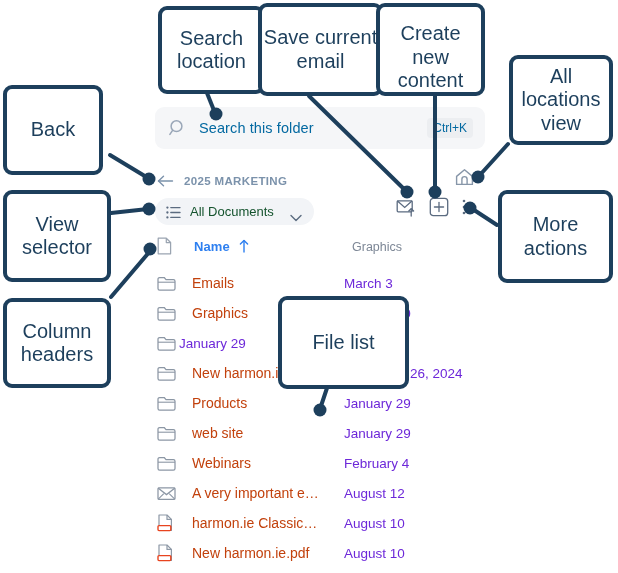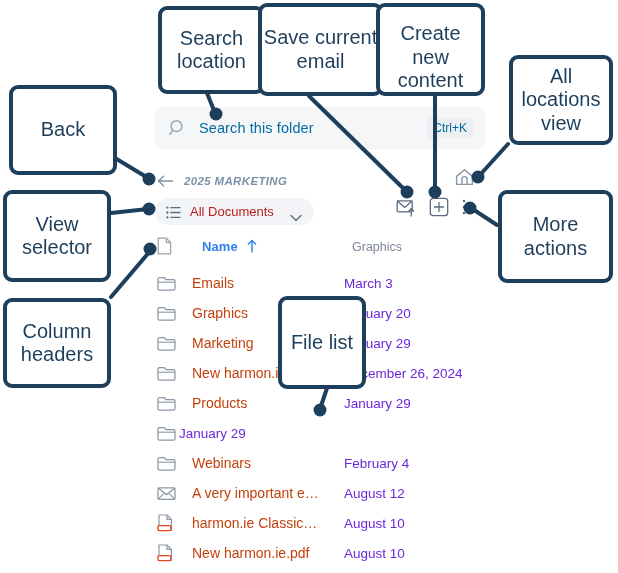--- a/index.html
+++ b/index.html
@@ -62,38 +62,37 @@
     align-items: center;
     height: 20px;
   }
   .back-arrow { width: 17px; height: 14px; display:block; }
   .crumb-text {
     margin-left: 10px;
     font-size: 11.5px;
     font-weight: 700;
     letter-spacing: .35px;
     color: #7b92ab;
-    font-style: italic;
   }
 
   .view-pill {
     position: absolute;
     left: 155px; top: 198px;
     height: 27px;
     background: #f2f4f7;
     border-radius: 14px;
     display: flex;
     align-items: center;
     padding: 0 12px 0 11px;
   }
   .list-icon { width: 15px; height: 13px; display:block; }
   .view-label {
     margin-left: 9px;
     font-size: 13px;
-    color: #b91c1c;
+    color: #14532d;
   }
   .chev { margin-left: 16px; width: 12px; height: 8px; display:block; }
 
   .toolbar-home {
     position: absolute;
     left: 455px; top: 168px;
     width: 19px; height: 18px;
   }
   .toolbar-row {
     position: absolute;
@@ -107,21 +106,21 @@
 
   .col-head {
     position: absolute;
     left: 157px; top: 236px;
     height: 20px;
     display: flex;
     align-items: center;
   }
   .doc-icon { width: 15px; height: 18px; display: block; }
   .col-name {
-    margin-left: 30px;
+    margin-left: 22px;
     font-size: 13px;
     font-weight: 700;
     color: #2d7ff0;
     letter-spacing: .1px;
   }
   .sort-arrow { margin-left: 9px; width: 10px; height: 14px; display:block; }
   .col-modified {
     position: absolute;
     left: 352px; top: 240px;
     font-size: 12.5px;
@@ -309,21 +308,20 @@
         <span class="fdate">January 20</span>
       </div>
 
       <div class="file-row">
         <span class="ficon">
           <svg viewBox="0 0 19 15" width="19" height="15">
             <path d="M1 3.1 A1.6 1.6 0 0 1 2.6 1.5 H7.2 L9 3.6 H16.4 A1.6 1.6 0 0 1 18 5.2 V12.4 A1.6 1.6 0 0 1 16.4 14 H2.6 A1.6 1.6 0 0 1 1 12.4 Z" fill="none" stroke="#8c97a5" stroke-width="1.25" stroke-linejoin="round"></path>
             <line x1="1" y1="6.2" x2="18" y2="6.2" stroke="#8c97a5" stroke-width="1.1"></line>
           </svg>
         </span>
-        <span class="fname">Marketing</span>
         <span class="fdate">January 29</span>
       </div>
 
       <div class="file-row">
         <span class="ficon">
           <svg viewBox="0 0 19 15" width="19" height="15">
             <path d="M1 3.1 A1.6 1.6 0 0 1 2.6 1.5 H7.2 L9 3.6 H16.4 A1.6 1.6 0 0 1 18 5.2 V12.4 A1.6 1.6 0 0 1 16.4 14 H2.6 A1.6 1.6 0 0 1 1 12.4 Z" fill="none" stroke="#8c97a5" stroke-width="1.25" stroke-linejoin="round"></path>
             <line x1="1" y1="6.2" x2="18" y2="6.2" stroke="#8c97a5" stroke-width="1.1"></line>
           </svg>
         </span>
@@ -342,20 +340,21 @@
         <span class="fdate">January 29</span>
       </div>
 
       <div class="file-row">
         <span class="ficon">
           <svg viewBox="0 0 19 15" width="19" height="15">
             <path d="M1 3.1 A1.6 1.6 0 0 1 2.6 1.5 H7.2 L9 3.6 H16.4 A1.6 1.6 0 0 1 18 5.2 V12.4 A1.6 1.6 0 0 1 16.4 14 H2.6 A1.6 1.6 0 0 1 1 12.4 Z" fill="none" stroke="#8c97a5" stroke-width="1.25" stroke-linejoin="round"></path>
             <line x1="1" y1="6.2" x2="18" y2="6.2" stroke="#8c97a5" stroke-width="1.1"></line>
           </svg>
         </span>
+        <span class="fname">web site</span>
         <span class="fdate">January 29</span>
       </div>
 
       <div class="file-row">
         <span class="ficon">
           <svg viewBox="0 0 19 15" width="19" height="15">
             <path d="M1 3.1 A1.6 1.6 0 0 1 2.6 1.5 H7.2 L9 3.6 H16.4 A1.6 1.6 0 0 1 18 5.2 V12.4 A1.6 1.6 0 0 1 16.4 14 H2.6 A1.6 1.6 0 0 1 1 12.4 Z" fill="none" stroke="#8c97a5" stroke-width="1.25" stroke-linejoin="round"></path>
             <line x1="1" y1="6.2" x2="18" y2="6.2" stroke="#8c97a5" stroke-width="1.1"></line>
           </svg>
         </span>
@@ -428,21 +427,21 @@
       <circle cx="470" cy="208" r="6.5" stroke="none"></circle>
 
       <line x1="111" y1="297" x2="151" y2="250"></line>
       <circle cx="150" cy="249" r="6.5" stroke="none"></circle>
 
       <line x1="327" y1="388" x2="320" y2="409"></line>
       <circle cx="320" cy="410" r="6.5" stroke="none"></circle>
     </g>
   </svg>
 
-  <div class="callout" style="left:9px;  top:85px;  width:108px; height:90px;">
+  <div class="callout" style="left:3px;  top:85px;  width:100px; height:90px;">
     <span>Back</span>
   </div>
 
   <div class="callout" style="left:134px; top:6px;  width:107px; height:88px;margin-left:24px;">
     <span>Search location</span>
   </div>
 
   <div class="callout" style="left:258px; top:3px;  width:125px; height:93px;">
     <span>Save current email</span>
   </div>
@@ -460,17 +459,17 @@
   </div>
 
   <div class="callout" style="left:3px;  top:298px; width:108px; height:90px;">
     <span>Column headers</span>
   </div>
 
   <div class="callout" style="left:498px; top:190px; width:115px; height:93px;">
     <span>More actions</span>
   </div>
 
-  <div class="callout" style="left:278px; top:296px; width:88px; height:93px;">
+  <div class="callout" style="left:278px; top:296px; width:131px; height:93px;">
     <span>File list</span>
   </div>
 
 </div>
 
 </body></html>

